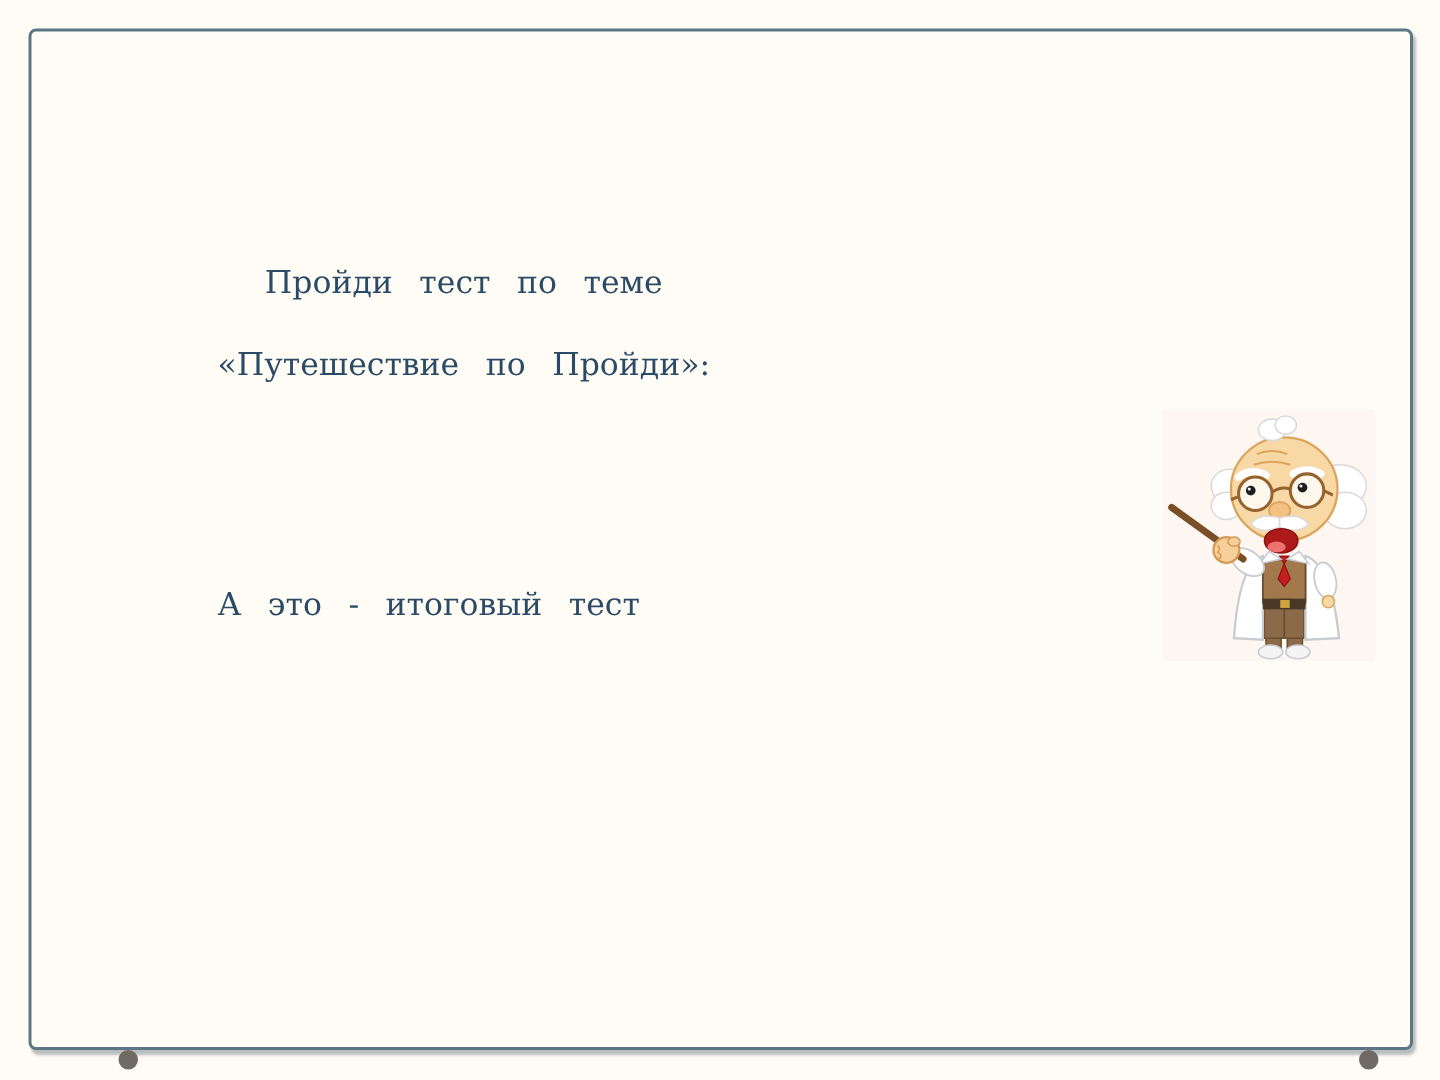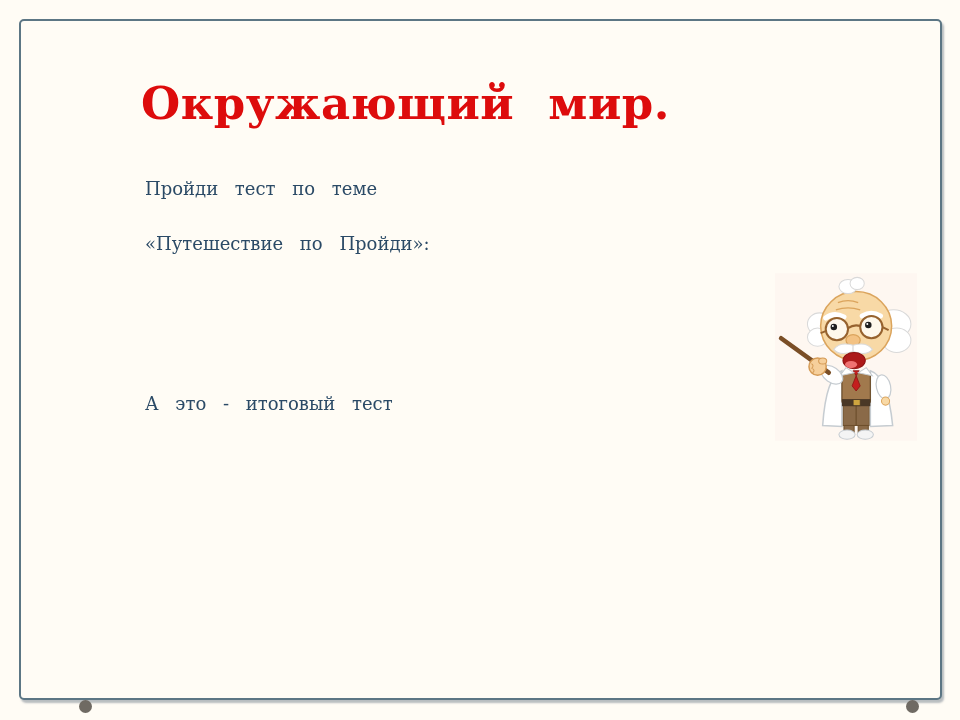--- a/index.html
+++ b/index.html
@@ -24,43 +24,42 @@
     background:var(--background);
     box-shadow:2px 3px 2px rgba(125,136,148,0.55);
   }
   .slide-title{
     position:absolute;left:120px;top:26px;
     font-size:45px;font-weight:bold;color:var(--titleRed);
     word-spacing:18px;letter-spacing:0.5px;white-space:nowrap;
   }
   .body-par{
     position:absolute;left:124px;
-    font-size:18px;color:var(--bodyNavy);
-    line-height:55px;word-spacing:11px;white-space:nowrap;
+    font-size:21px;color:var(--bodyNavy);
+    line-height:55px;word-spacing:11px;white-space:nowrap;text-align:center;
   }
   .par-intro{top:140px;}
   .par-final{top:355px;}
   .footer-dot{
     position:absolute;width:13px;height:13px;border-radius:50%;
     background:var(--dotGray);top:679px;
   }
   .dot-left{left:58px;}
   .dot-right{left:885px;}
   .professor{
     position:absolute;left:754px;top:252px;width:142px;height:168px;
   }
   .professor svg{width:100%;height:100%;display:block;}
 </style>
 </head>
 <body>
 
 <div class="canvas">
   <div class="slide-frame">
 
-    <h1 class="slide-title">Окружающий мир.</h1>
 
     <div class="body-par par-intro">
       <div>Пройди тест по теме</div>
       <div>«Путешествие по Пройди»:</div>
     </div>
 
     <div class="body-par par-final">
       <div>А это - итоговый тест</div>
     </div>
 

